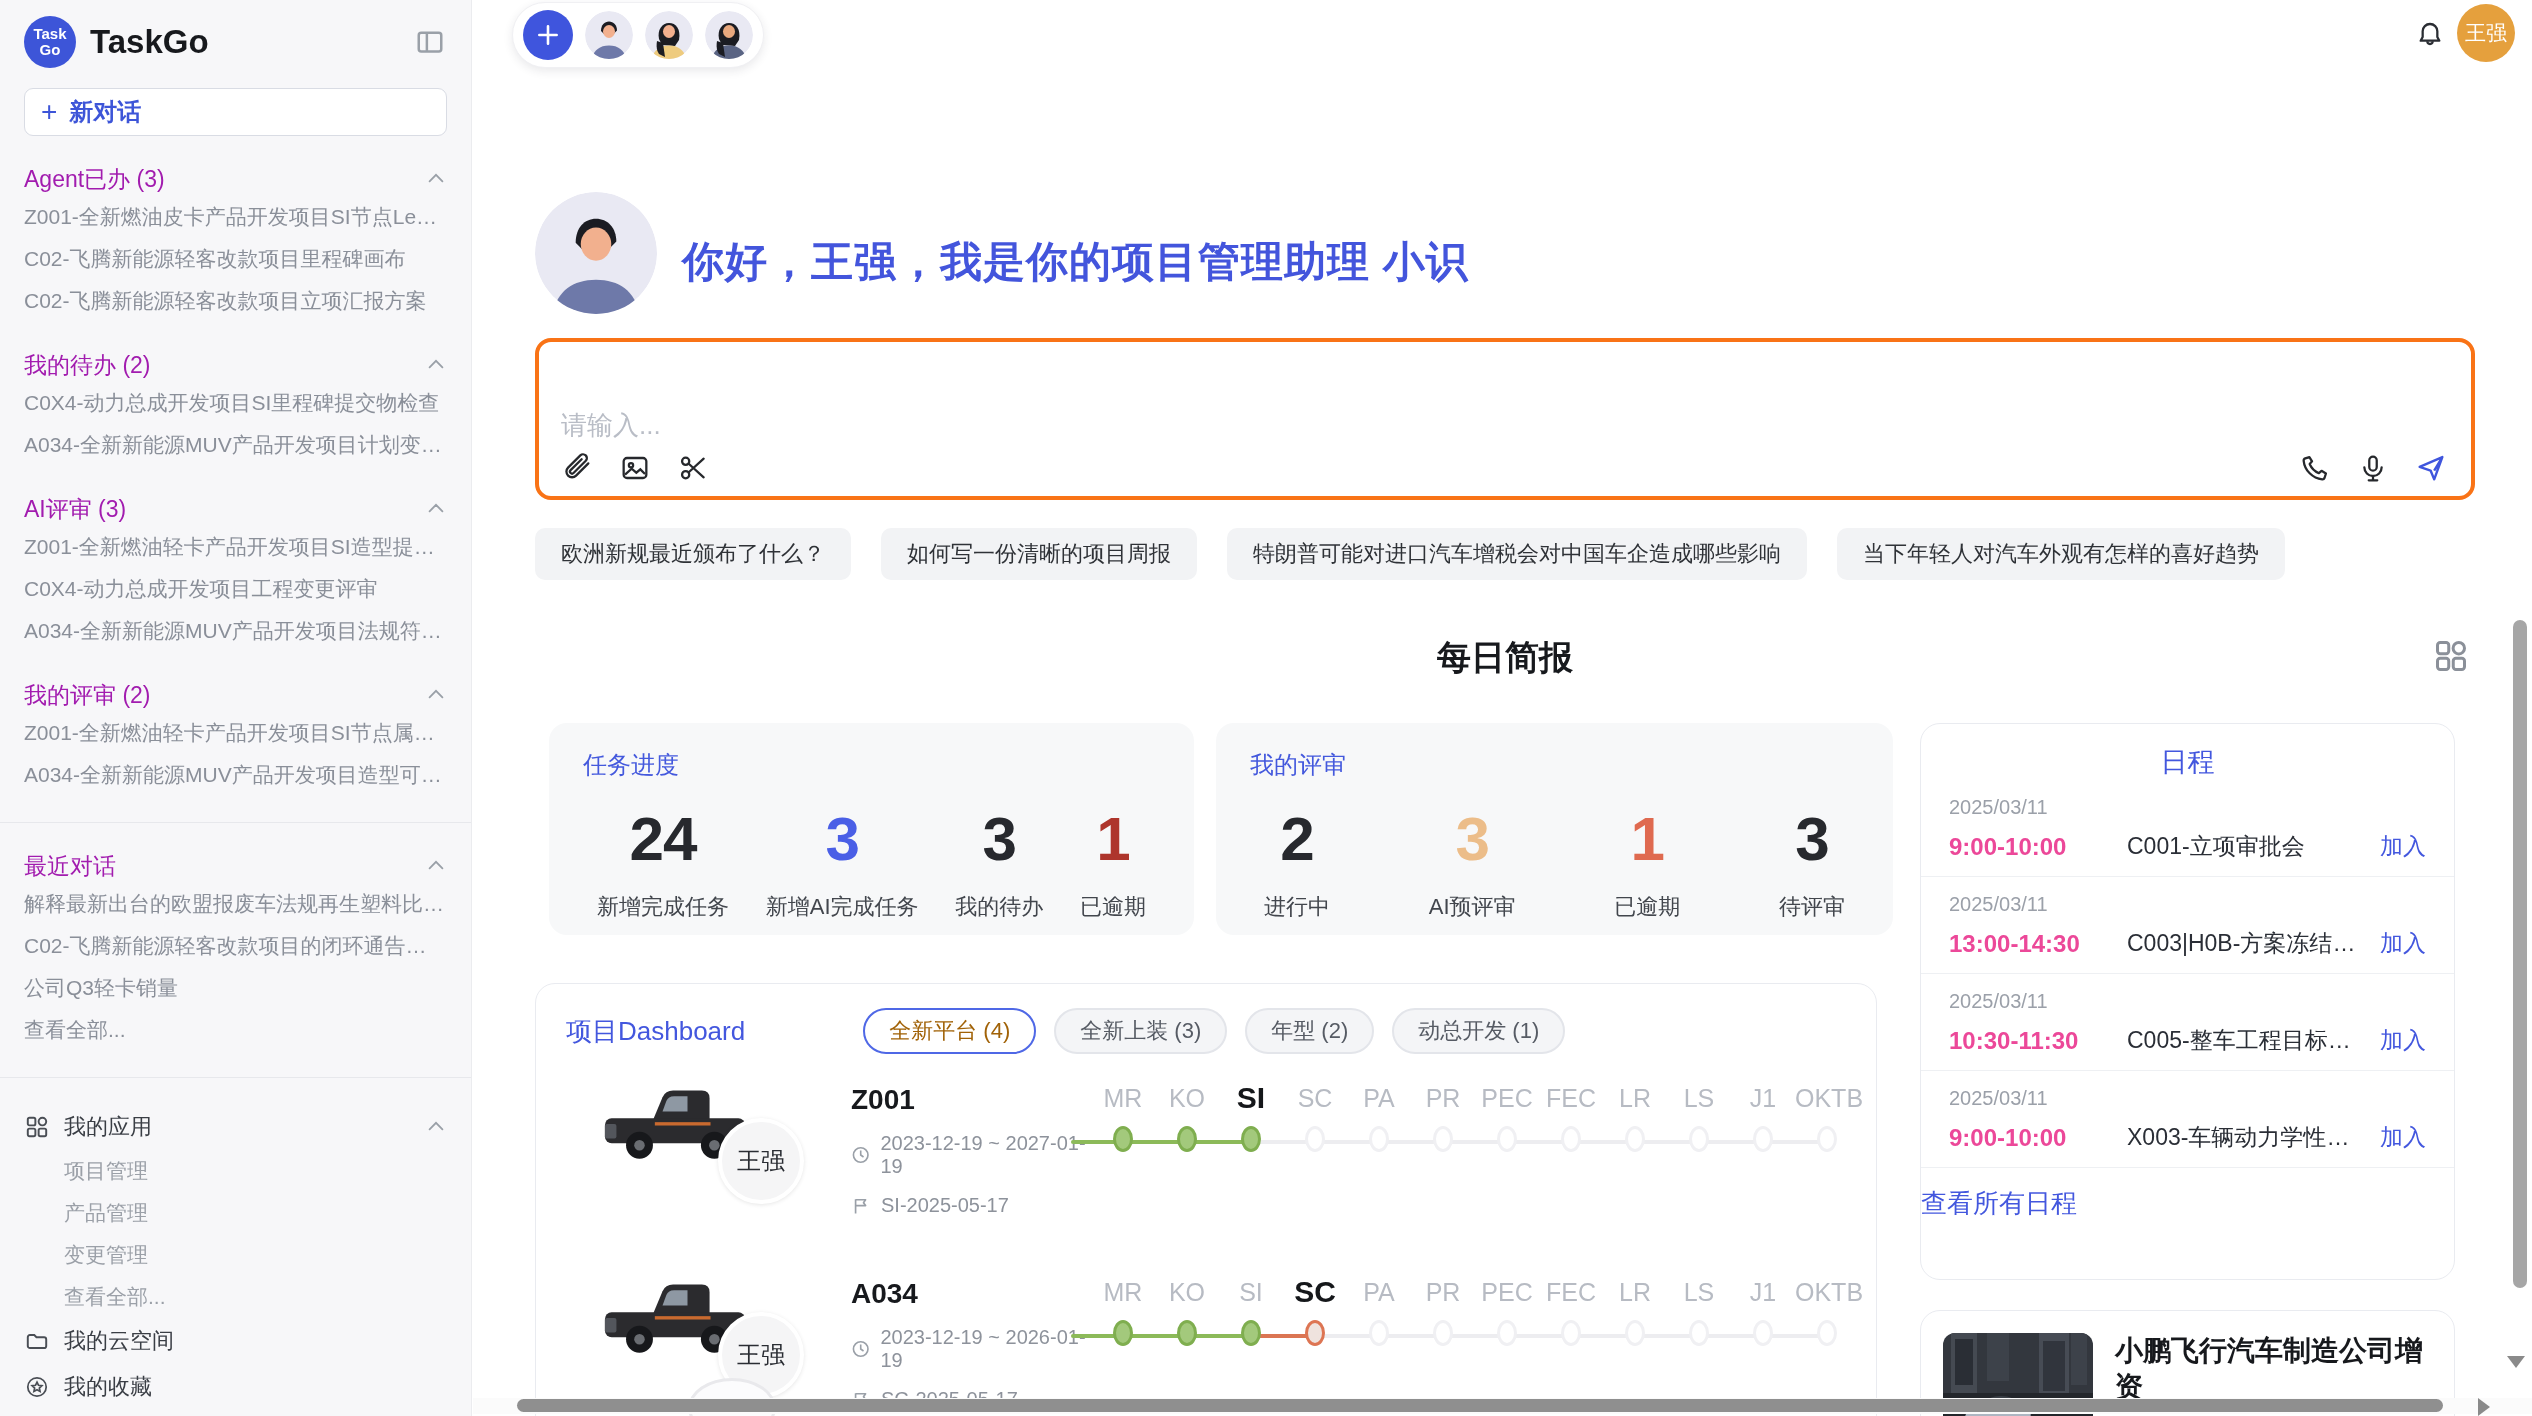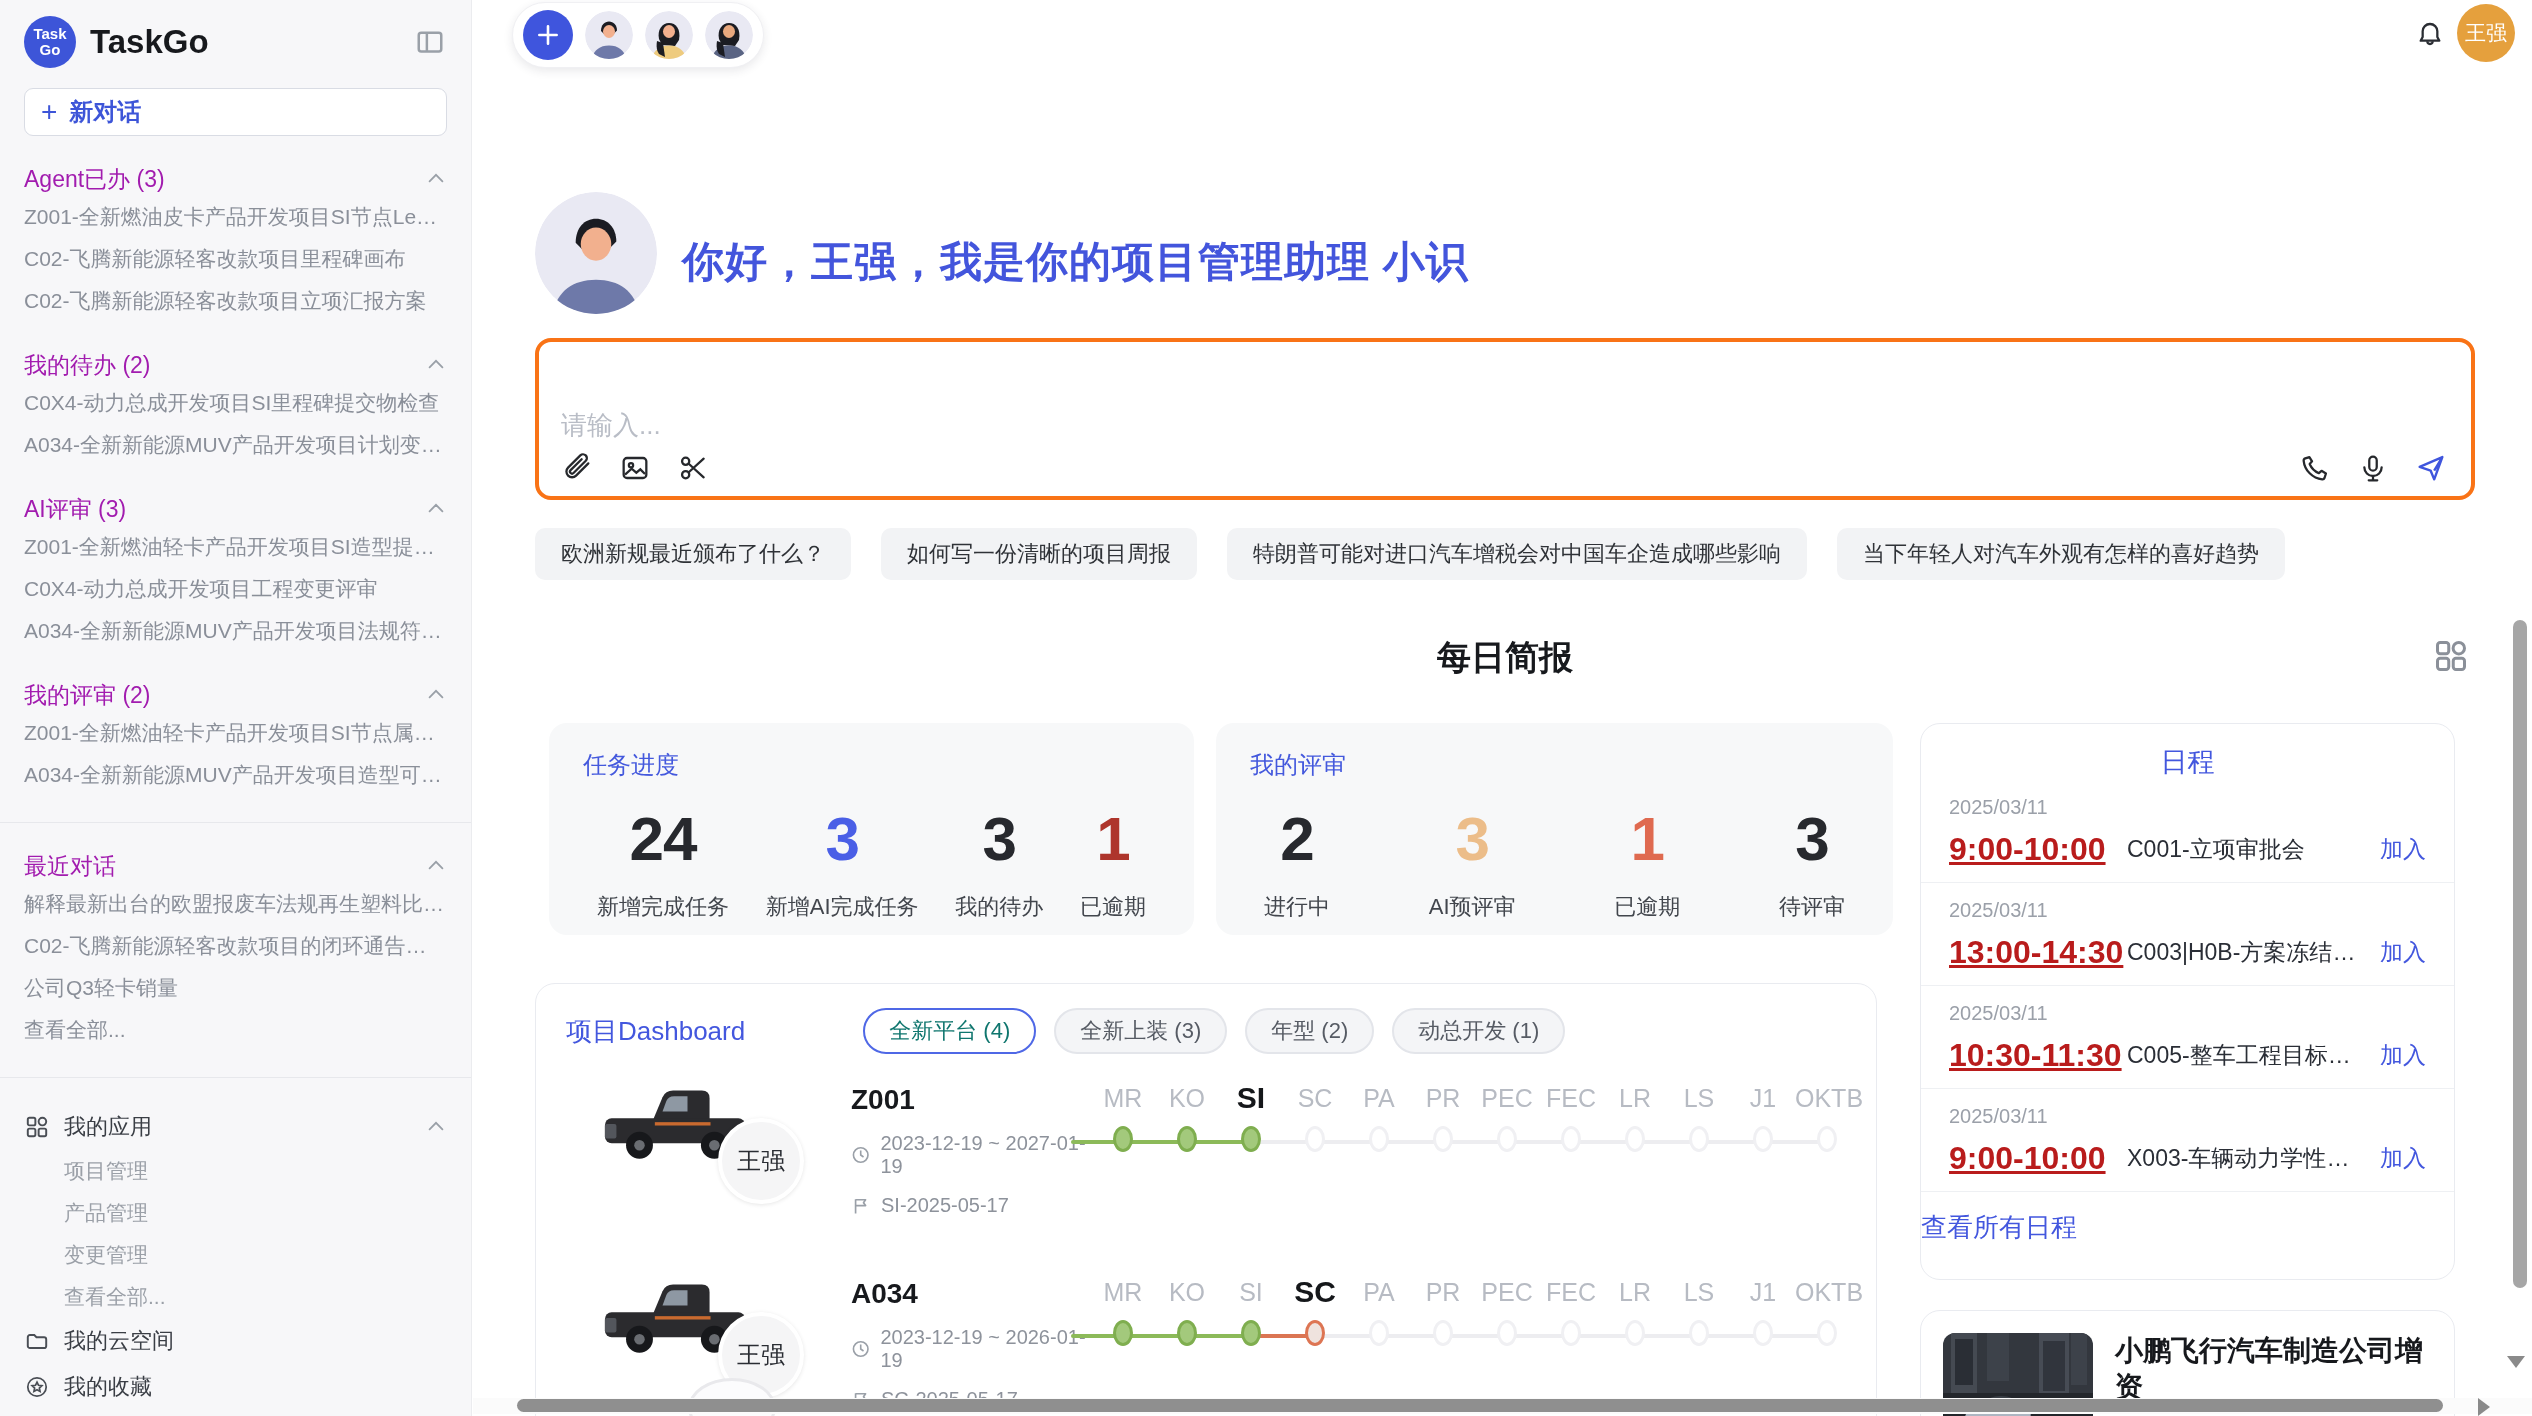--- a/index.html
+++ b/index.html
@@ -74,21 +74,21 @@
   .stat-val.tan { color:#ecbd89; } .stat-val.orange { color:#df6a50; }
   .stat-lab { margin-top:18px; font-size:22px; color:#42464d; }
 
   .dash { position:absolute; left:63px; top:983px; width:1342px; height:480px; background:#fff;
     border:1px solid #e9ebf0; border-radius:20px; padding:24px 30px; }
   .dash-head { display:flex; align-items:center; }
   .dash-title { font-size:26px; color:#4357de; }
   .dash-tabs { display:flex; gap:18px; margin-left:118px; }
   .tab { height:46px; border-radius:23px; padding:0 24px; display:flex; align-items:center;
     font-size:22px; color:#565b64; background:#f4f5f7; border:2px solid #e3e5ea; cursor:pointer; white-space:nowrap; }
-  .tab.active { background:#fff; border-color:#4f68e6; color:#0f766e; }
+  .tab.active { background:#fff; border-color:#4f68e6; color:#a16207; }
 
   .proj-row { position:relative; height:170px; margin-top:24px; }
   .proj-media { position:absolute; left:26px; top:0; width:232px; height:150px; }
   .truck { position:absolute; left:0; top:0; }
   .owner-badge { position:absolute; left:126px; top:40px; width:86px; height:86px; border-radius:50%;
     background:#f5f5f6; border:4px solid #fff; box-shadow:0 1px 4px rgba(0,0,0,.10);
     display:flex; align-items:center; justify-content:center; font-size:24px; color:#2a2d33; }
   .proj-info { position:absolute; left:285px; top:6px; width:250px; }
   .proj-code { font-size:28px; font-weight:700; color:#17191d; }
   .proj-meta { display:flex; align-items:center; gap:10px; margin-top:16px; font-size:20px; color:#8d929b; }
@@ -107,21 +107,21 @@
   .pdot.over { background:#efe3de; border-color:#dd7553; }
   .row-hint { position:absolute; left:152px; top:394px; width:88px; height:60px; border-radius:50%;
     background:#fcfcfd; border:3px solid #e9e9ec; }
 
   .sched { position:absolute; left:1448px; top:723px; width:535px; height:557px; background:#fff;
     border:1px solid #e9ebf0; border-radius:20px; padding-top:20px; overflow:hidden; }
   .sched-title { text-align:center; font-size:27px; color:#4357de; }
   .sch-item { padding:16px 28px 14px; border-bottom:1px solid #eef0f3; }
   .sch-date { font-size:20px; color:#9ba0a9; }
   .sch-line { display:flex; align-items:center; margin-top:12px; }
-  .sch-time { width:178px; font-size:32px; font-weight:700; color:#b91c1c;text-decoration:underline; }
+  .sch-time { width:178px; font-size:24px; font-weight:700; color:#ec4899; }
   .sch-name { flex:1; font-size:23px; color:#2a2e36; white-space:nowrap; overflow:hidden; text-overflow:ellipsis; }
   .sch-join { font-size:23px; color:#4357de; margin-left:14px; cursor:pointer; }
   .sched-foot { text-align:left; margin-top:18px; font-size:26px; color:#4357de; cursor:pointer; }
 
   .news { position:absolute; left:1448px; top:1310px; width:535px; height:170px; background:#fff;
     border:1px solid #e9ebf0; border-radius:20px; padding:22px; display:flex; gap:22px; overflow:hidden; }
   .news-img { width:150px; height:98px; border-radius:12px; overflow:hidden; flex:none; }
   .news-title { font-size:28px; font-weight:700; color:#17191d; line-height:36px; }
 
   

